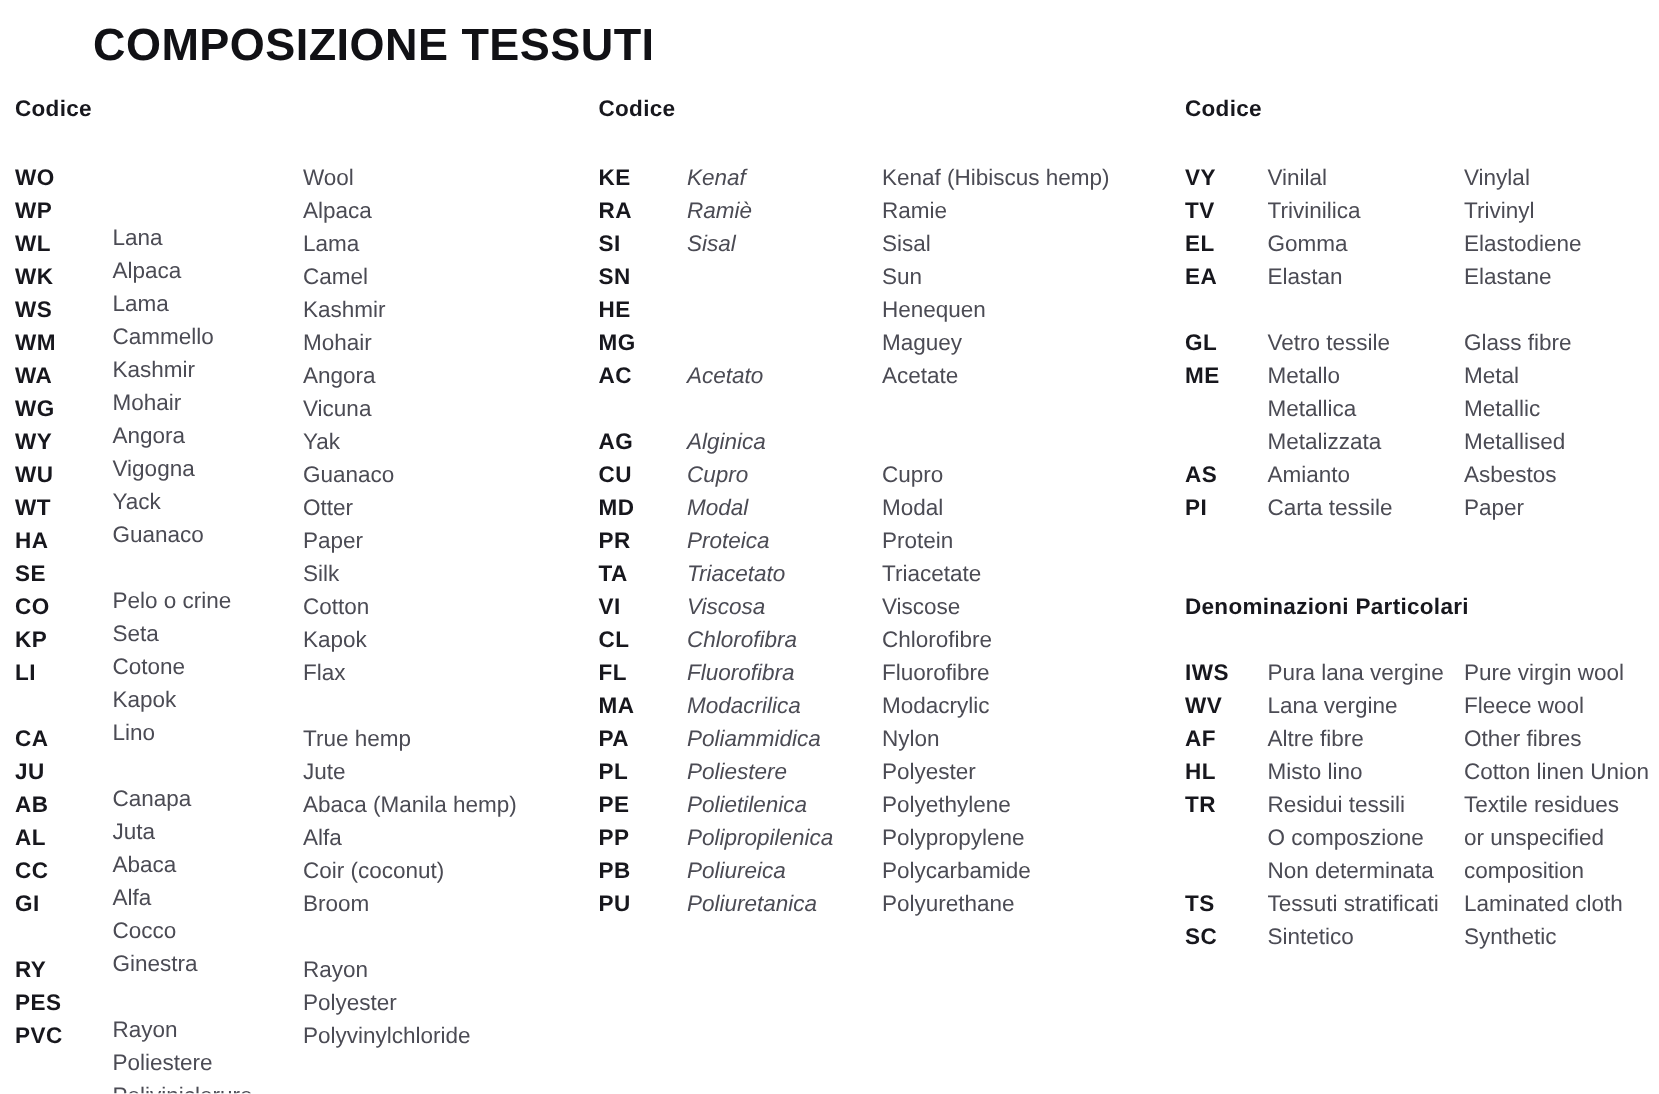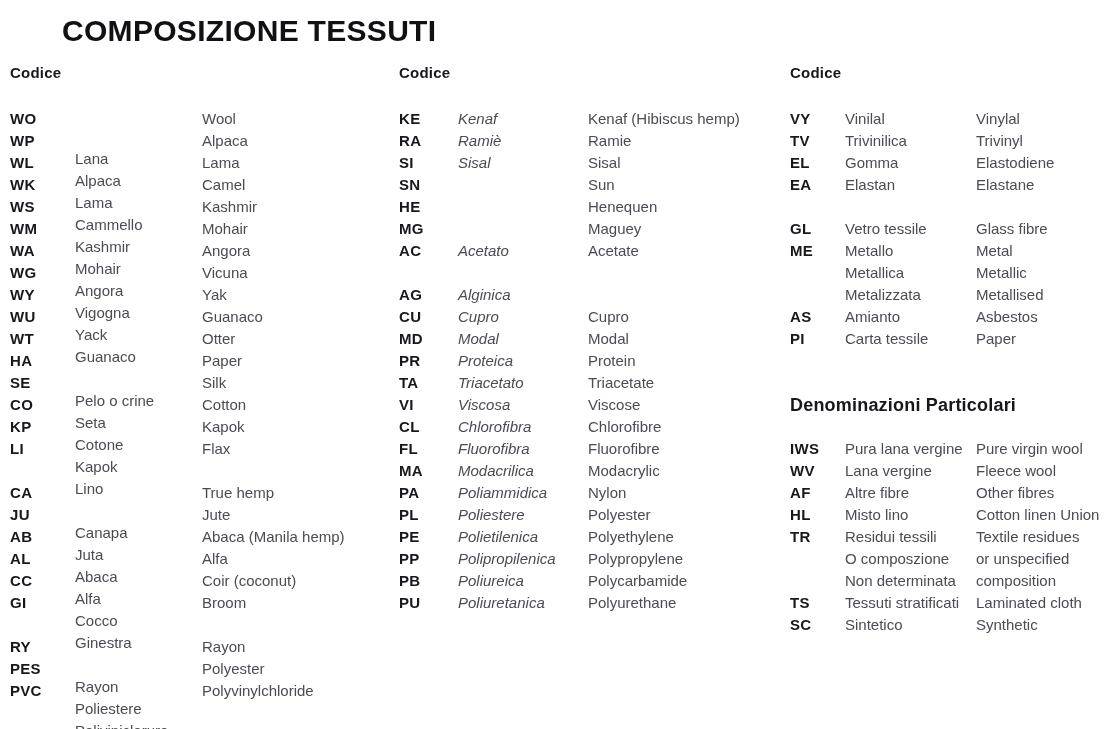--- a/index.html
+++ b/index.html
@@ -47,21 +47,21 @@
     height: 22px;
     line-height: 22px;
     font-size: 15px;
     color: var(--text);
     white-space: nowrap;
   }
   .row.spacer { }
   .row.subheader {
     font-weight: bold;
     color: var(--header);
-    font-size: 18px;
+    font-size: 15px;
     letter-spacing: 0.2px;
   }
   .row .code {
     font-weight: bold;
     color: var(--code);
     flex: 0 0 auto;
     letter-spacing: 0.3px;
   }
   .row .it { flex: 0 0 auto; }
   .row .en { flex: 1 1 auto; }

